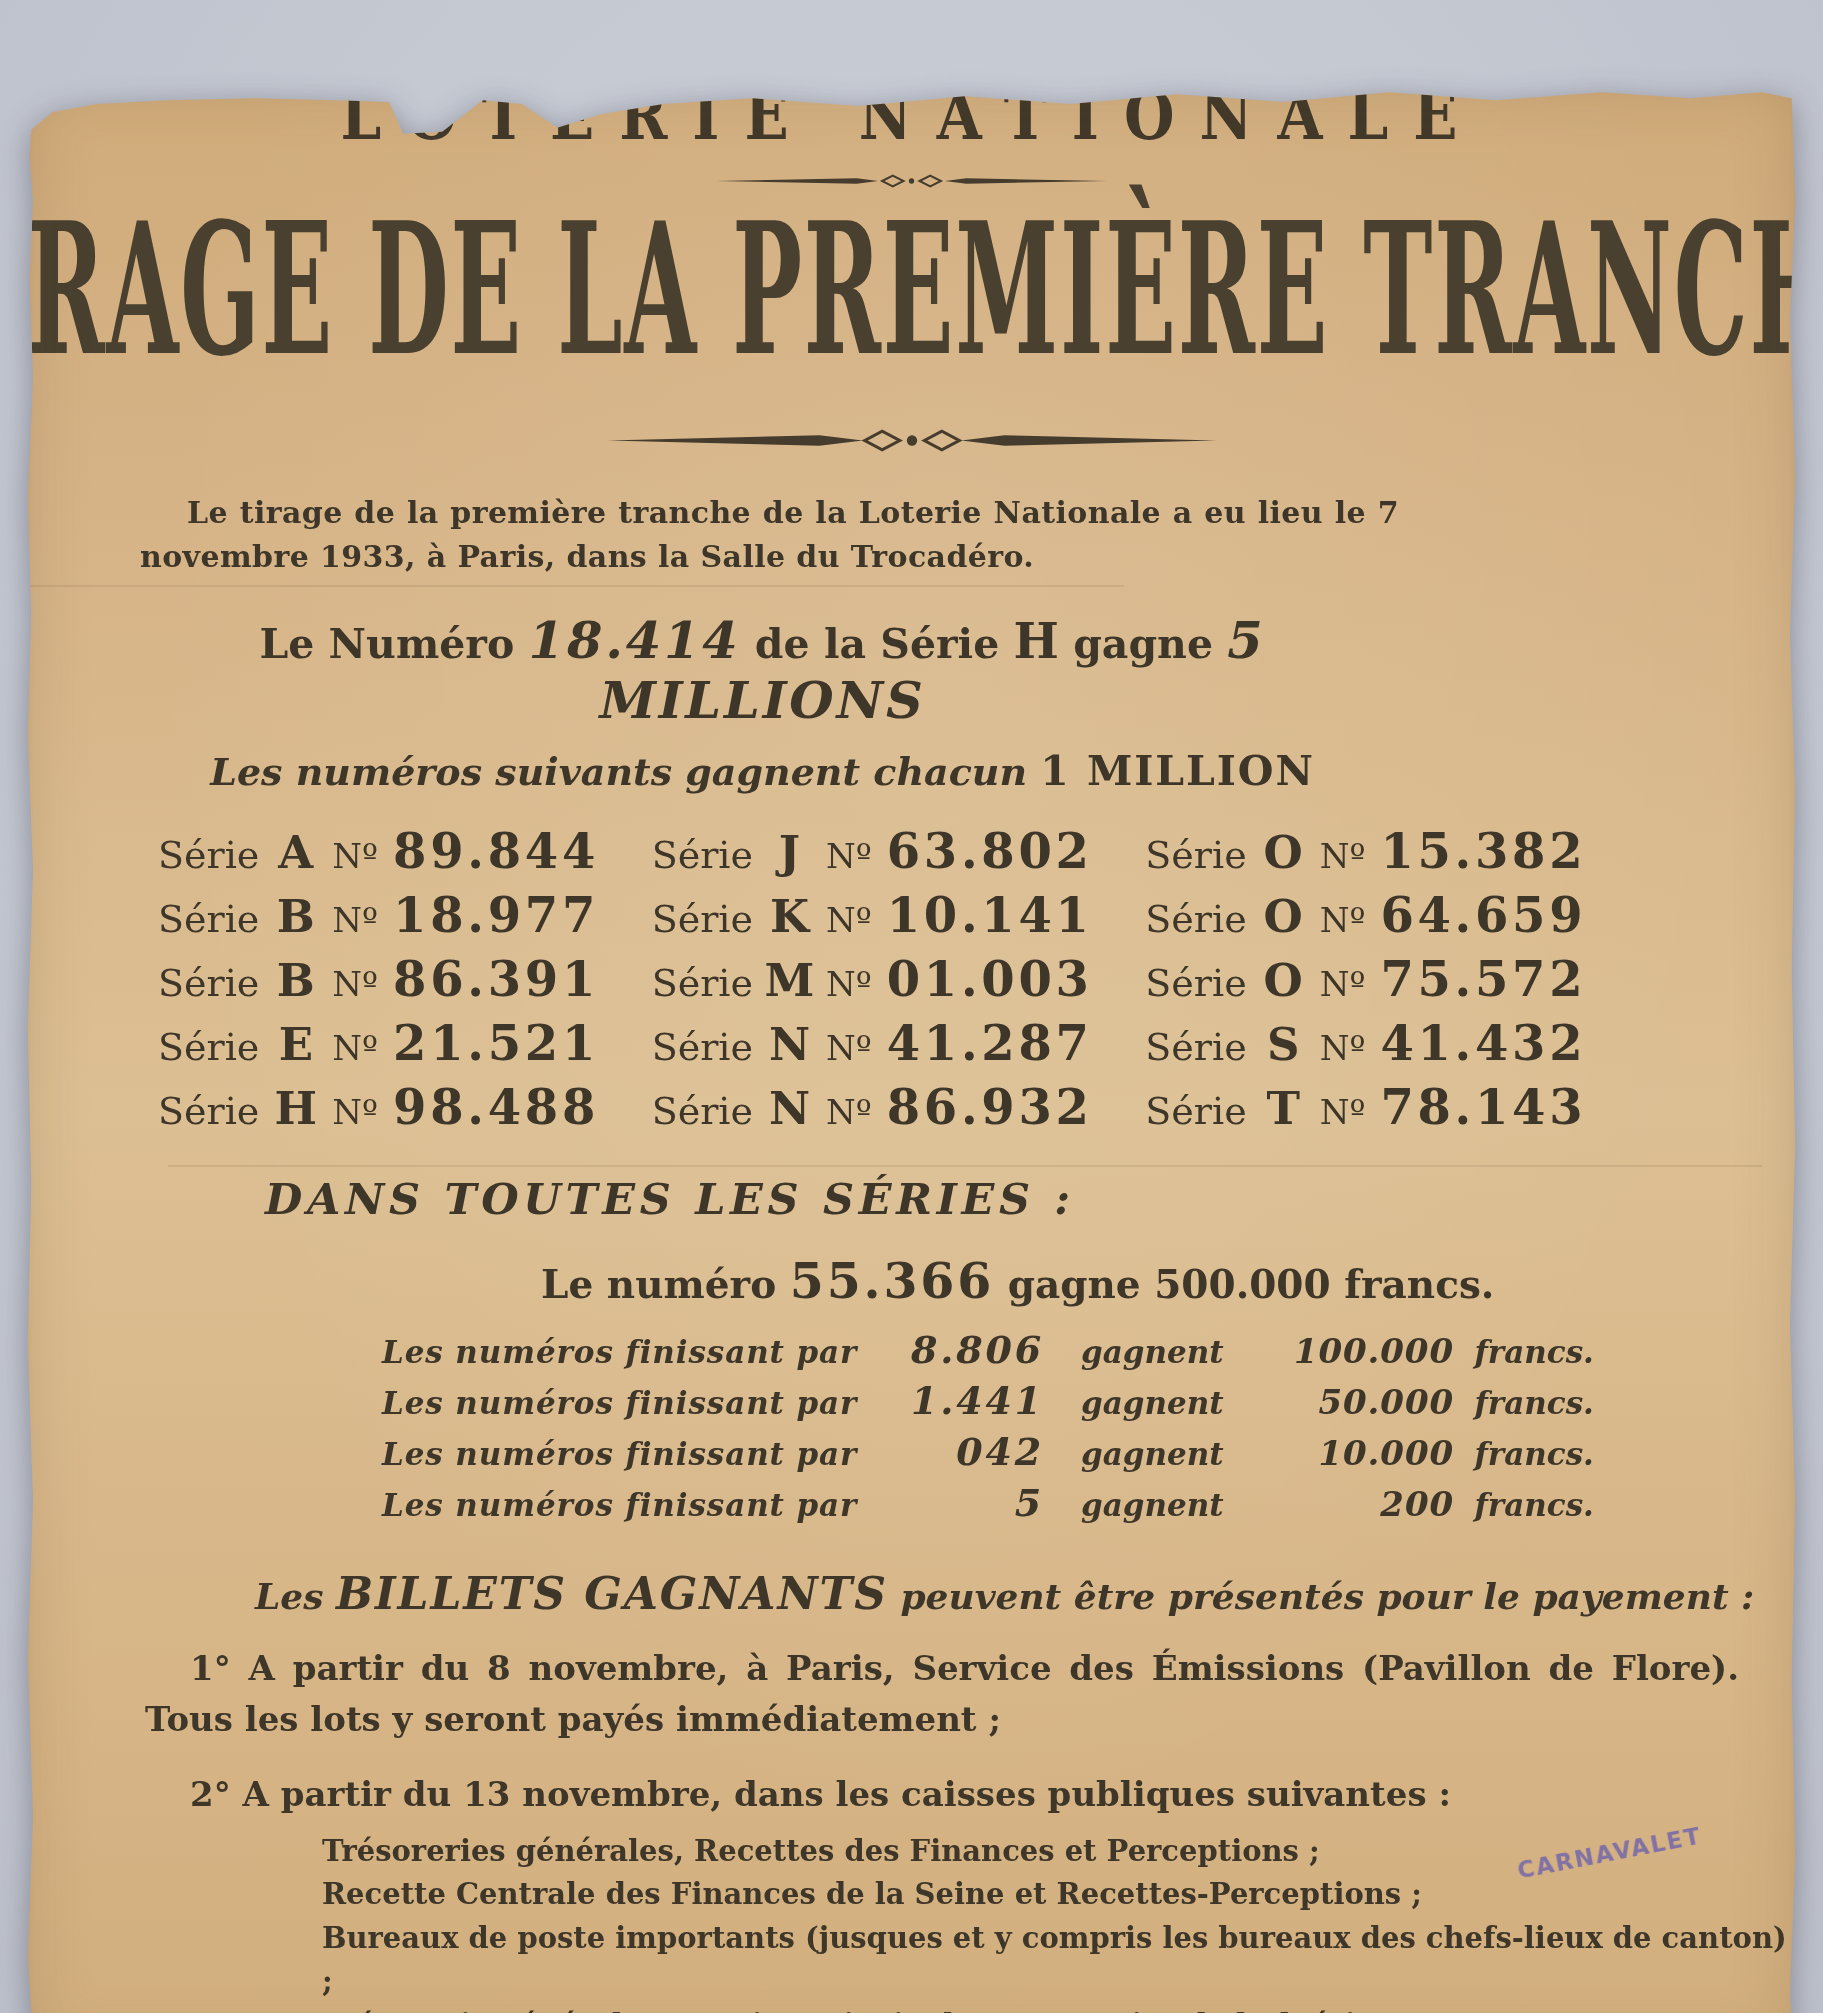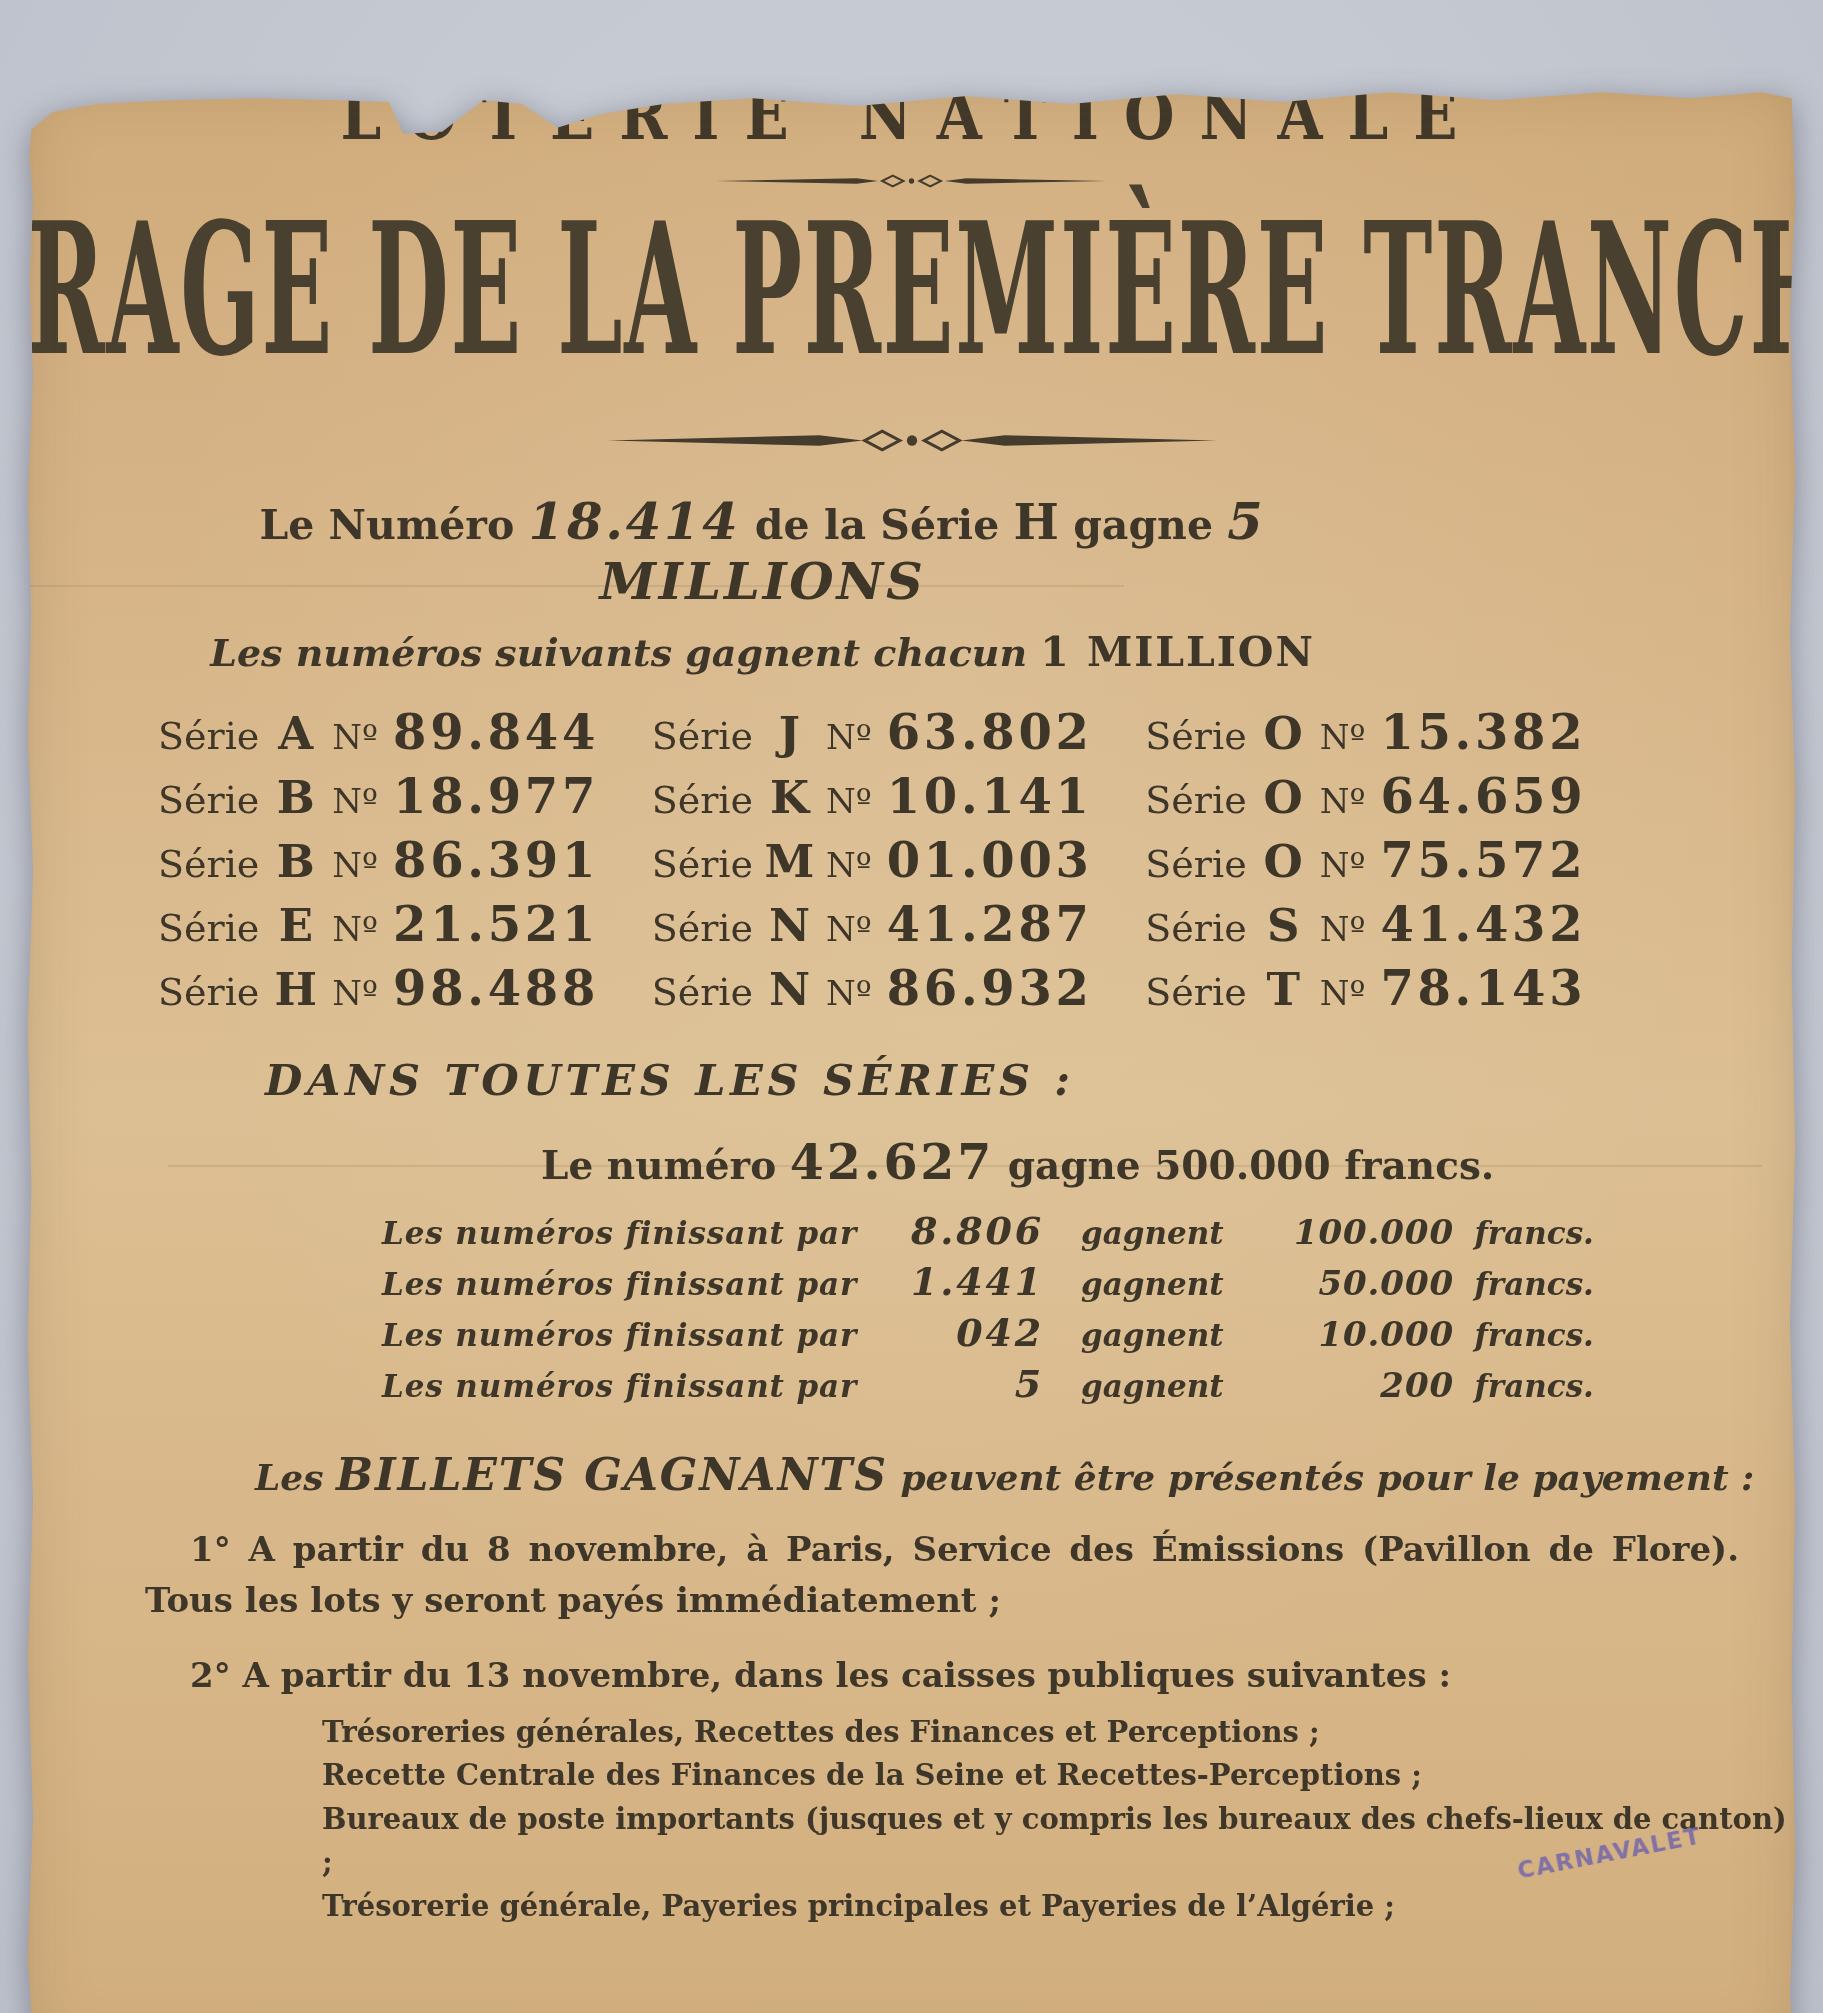--- a/index.html
+++ b/index.html
@@ -106,20 +106,21 @@
       <svg class="orn" width="634" height="37" viewBox="0 0 600 36">
         <g fill="#453c2d">
           <polygon points="4,18 210,13 252,18 210,23"></polygon>
           <polygon points="596,18 390,13 348,18 390,23"></polygon>
           <polygon points="254,18 271,9 288,18 271,27" fill="none" stroke="#453c2d" stroke-width="3"></polygon>
           <polygon points="312,18 329,9 346,18 329,27" fill="none" stroke="#453c2d" stroke-width="3"></polygon>
           <circle cx="300" cy="18" r="5"></circle>
         </g>
       </svg>
 
+      <p class="intro">Le tirage de la première tranche de la Loterie Nationale a eu lieu le 7 novembre 1933, à Paris, dans la Salle du Trocadéro.</p>
 
       <p class="grand"><span>Le Numéro </span><span class="bignum">18.414</span><span> de la Série </span><span class="bigletter">H</span><span> gagne </span><span class="bignum">5 MILLIONS</span></p>
 
       <p class="million"><span>Les numéros suivants gagnent chacun </span><span class="prize">1 MILLION</span></p>
 
       <div class="series-grid">
         <div class="serie-cell">
             <span class="s-lbl">Série</span>
             <span class="s-letter">A</span>
             <span class="s-no">Nº</span>
@@ -206,21 +207,21 @@
         <div class="serie-cell">
             <span class="s-lbl">Série</span>
             <span class="s-letter">T</span>
             <span class="s-no">Nº</span>
             <span class="s-num">78.143</span>
           </div>
       </div>
 
       <h3 class="all-series">DANS TOUTES LES SÉRIES :</h3>
 
-      <p class="numero55"><span>Le numéro </span><span class="bignum">42.627</span><span> gagne </span><span>500.000</span><span> francs.</span></p>
+      <p class="numero55"><span>Le numéro </span><span class="bignum">55.366</span><span> gagne </span><span>500.000</span><span> francs.</span></p>
 
       <div class="endings">
         <span class="e-prefix">Les numéros finissant par</span>
         <span class="e-ending">8.806</span>
         <span class="e-verb">gagnent</span>
         <span class="e-amount">100.000</span>
         <span class="e-suffix">francs.</span>
 
         <span class="e-prefix">Les numéros finissant par</span>
         <span class="e-ending">1.441</span>

